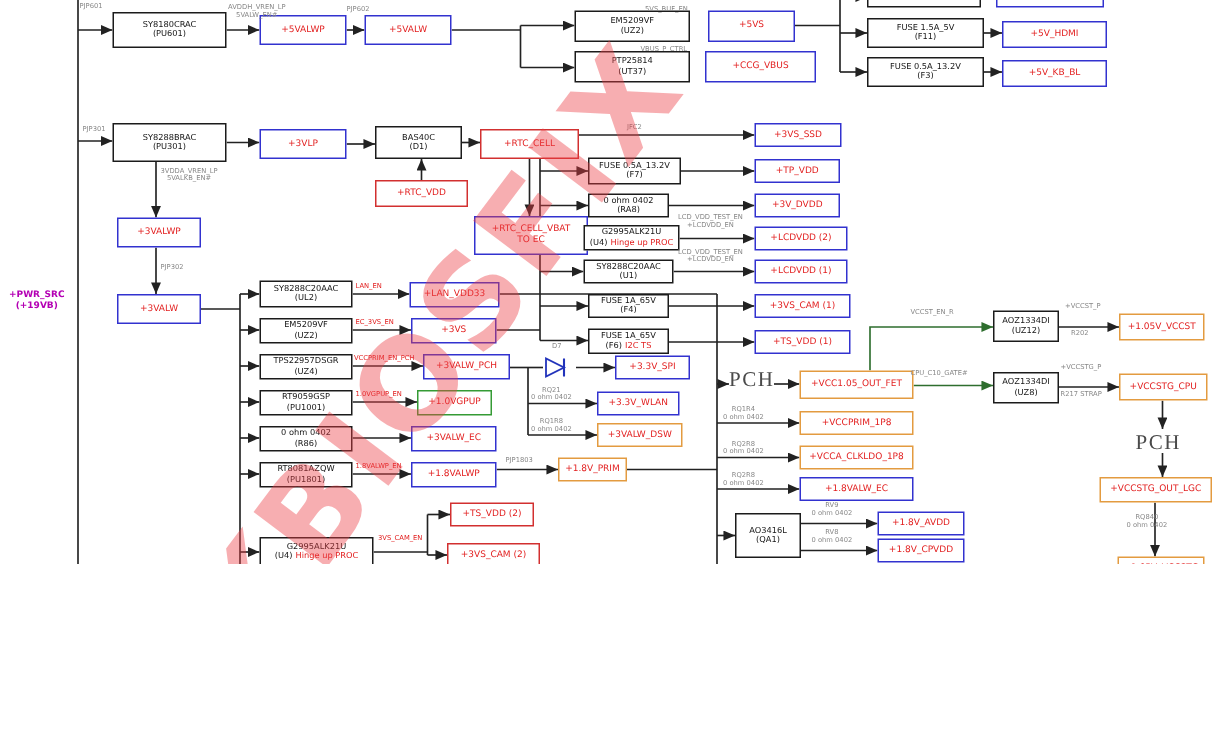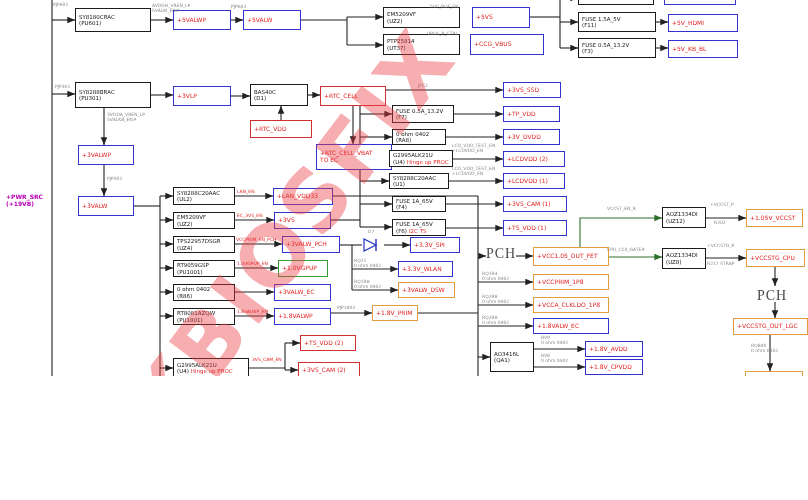--- a/index.html
+++ b/index.html
@@ -1,17 +1,17 @@
 <!DOCTYPE html>
 <html><head>
 <meta charset="utf-8">
 <style>
   html,body{margin:0;padding:0;background:#fff;}
   #canvas{position:relative;width:808px;height:376px;background:#ffffff;overflow:hidden;
-          font-family:"DejaVu Sans","Liberation Sans",sans-serif;}
+          font-family:"DejaVu Sans","Liberation Sans",sans-serif;text-align:center;}
   #wires{position:absolute;left:0;top:0;width:808px;height:500px;}
   .node{position:absolute;background:#fff;display:flex;flex-direction:column;justify-content:center;
         padding:1px 3px;box-sizing:border-box;line-height:1.15;white-space:nowrap;}
   .k-ic{border:1.5px solid #1b1b1b;font-size:5.5px;color:#151515;}
   .k-blue{border:1.5px solid #3232cf;}
   .k-orange{border:1.4px solid #e39b40;}
   .k-green{border:1.5px solid #359b35;}
   .k-red{border:1.2px solid #d23030;}
   .k-blue .ln,.k-orange .ln,.k-green .ln,.k-red .ln{color:#e21f1f;font-size:6px;}
   .note{color:#e21f1f;margin-left:2px;font-size:5.5px;}

